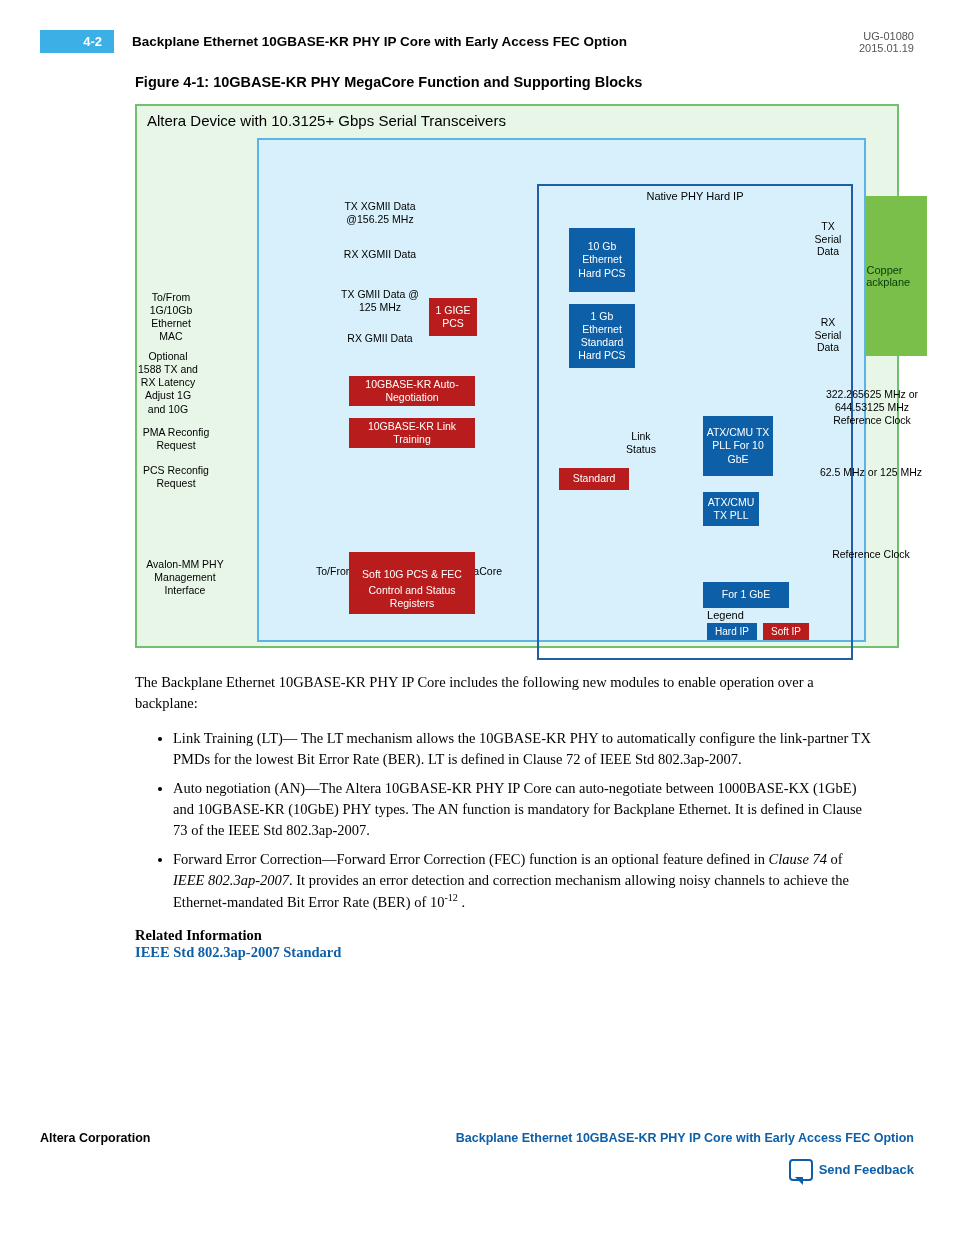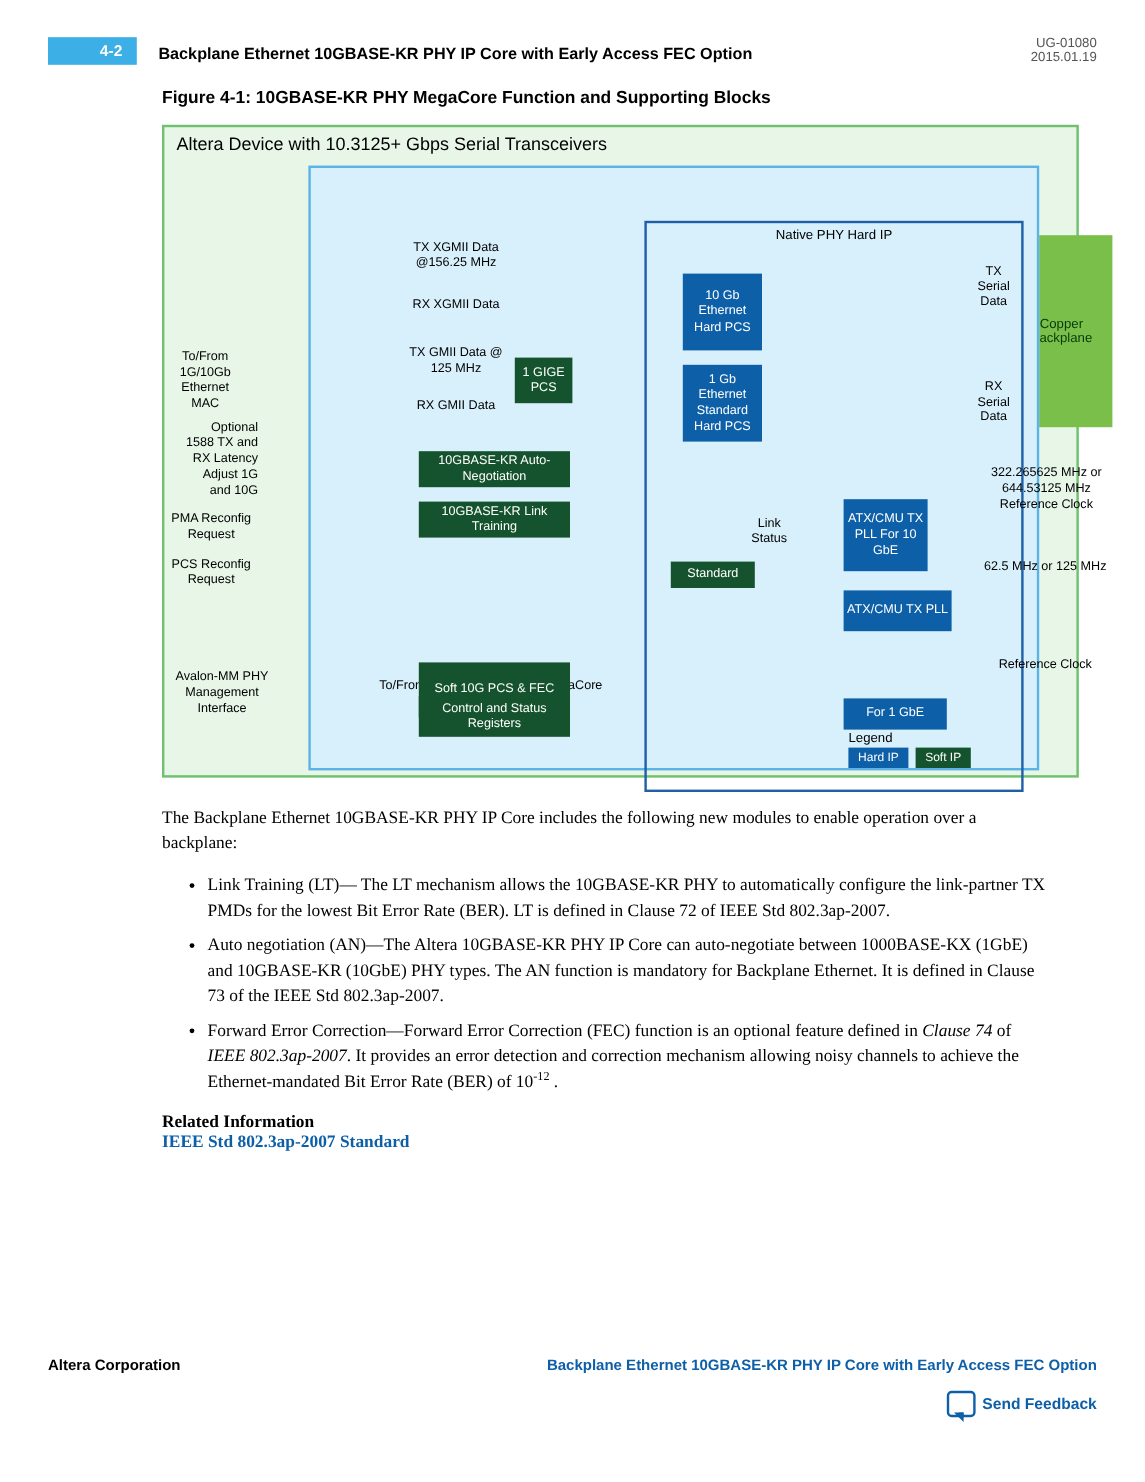--- a/index.html
+++ b/index.html
@@ -7,21 +7,21 @@
     margin: 0;
     padding: 30px 40px;
     font-size: 14px;
     color: #000;
     background: #fff;
     width: 954px;
     box-sizing: border-box;
   }
   .header {
     display: flex;
-    align-items: center;
+    align-items: flex-start;
     margin-bottom: 20px;
   }
   .page-num-box {
     background: #3cb0e6;
     color: #fff;
     font-weight: bold;
     padding: 4px 12px;
     font-size: 13px;
     margin-right: 18px;
     min-width: 50px;
@@ -96,21 +96,21 @@
     text-align: center;
     display: flex;
     align-items: center;
     justify-content: center;
     color: #fff;
     line-height: 1.25;
     padding: 2px;
     box-sizing: border-box;
   }
   .hardip { background: #0d5fa8; }
-  .softip { background: #14532d; }
+  .softip { background: #b91c1c; }
   .backplane-wrap {
     position: absolute;
     right: -30px;
     top: 90px;
     width: 85px;
     height: 160px;
     background: #7abf4a;
     display: flex;
     align-items: center;
     justify-content: center;
@@ -242,21 +242,21 @@
 
 <div class="diagram-wrap">
   <div class="diagram">
     <div class="dev-label">Altera Device with 10.3125+ Gbps Serial Transceivers</div>
 
     <div class="backplane-wrap">
       <div class="backplane-label">Copper Backplane</div>
     </div>
 
     <div class="left-label" style="top:185px; left:4px; width:60px;">To/From 1G/10Gb Ethernet MAC</div>
-    <div class="left-label" style="top:244px; left:16px; width:62px;text-align:right;">Optional 1588 TX and RX Latency Adjust 1G and 10G</div>
+    <div class="left-label" style="top:244px; left:0; width:62px;">Optional 1588 TX and RX Latency Adjust 1G and 10G</div>
     <div class="left-label" style="top:320px; left:4px; width:70px;">PMA Reconfig Request</div>
     <div class="left-label" style="top:358px; left:4px; width:70px;">PCS Reconfig Request</div>
     <div class="left-label" style="top:452px; left:2px; width:92px;">Avalon-MM PHY Management Interface</div>
 
     <div class="megacore">
 
       <div class="small-text" style="top:60px; left:82px; width:78px;">TX XGMII Data @156.25 MHz</div>
       <div class="small-text" style="top:108px; left:82px; width:78px;">RX XGMII Data</div>
       <div class="small-text" style="top:148px; left:82px; width:78px;">TX GMII Data @ 125 MHz</div>
       <div class="small-text" style="top:192px; left:82px; width:78px;">RX GMII Data</div>
@@ -269,21 +269,21 @@
       <div class="block softip" style="top:372px; left:90px; width:126px; height:46px;margin-top:40px;">Soft 10G PCS &amp; FEC</div>
       <div class="block softip" style="top:440px; left:90px; width:126px; height:34px;">Control and Status Registers</div>
       <div class="block softip" style="top:328px; left:300px; width:70px; height:22px;">Standard</div>
 
       <div class="native">
         <div class="native-label">Native PHY Hard IP</div>
 
         <div class="block hardip" style="top:42px; left:30px; width:66px; height:64px;">10 Gb Ethernet Hard PCS</div>
         <div class="block hardip" style="top:118px; left:30px; width:66px; height:64px;">1 Gb Ethernet Standard Hard PCS</div>
         <div class="block hardip" style="top:230px; left:164px; width:70px; height:60px;">ATX/CMU TX PLL For 10 GbE</div>
-        <div class="block hardip" style="top:306px; left:164px; width:90px; height:34px;">ATX/CMU TX PLL</div>
+        <div class="block hardip" style="top:306px; left:164px; width:56px; height:34px;">ATX/CMU TX PLL</div>
         <div class="block hardip" style="top:396px; left:164px; width:86px; height:26px;">For 1 GbE</div>
 
         <div class="small-text" style="top:34px; right:4px; width:38px;">TX Serial Data</div>
         <div class="small-text" style="top:130px; right:4px; width:38px;">RX Serial Data</div>
       </div>
     </div>
 
     <div class="right-label" style="top:282px; right:-30px; width:110px;">322.265625 MHz or 644.53125 MHz Reference Clock</div>
     <div class="right-label" style="top:360px; right:-30px; width:112px;">62.5 MHz or 125 MHz</div>
     <div class="right-label" style="top:442px; right:-30px; width:112px;">Reference Clock</div>

